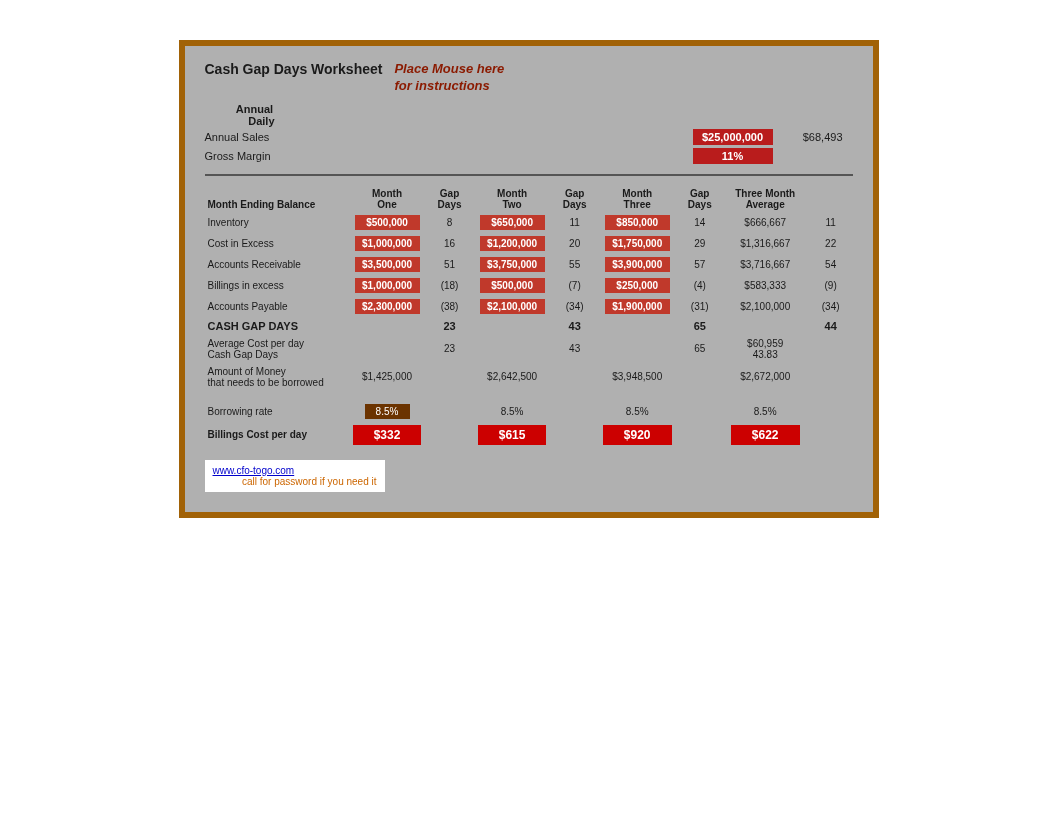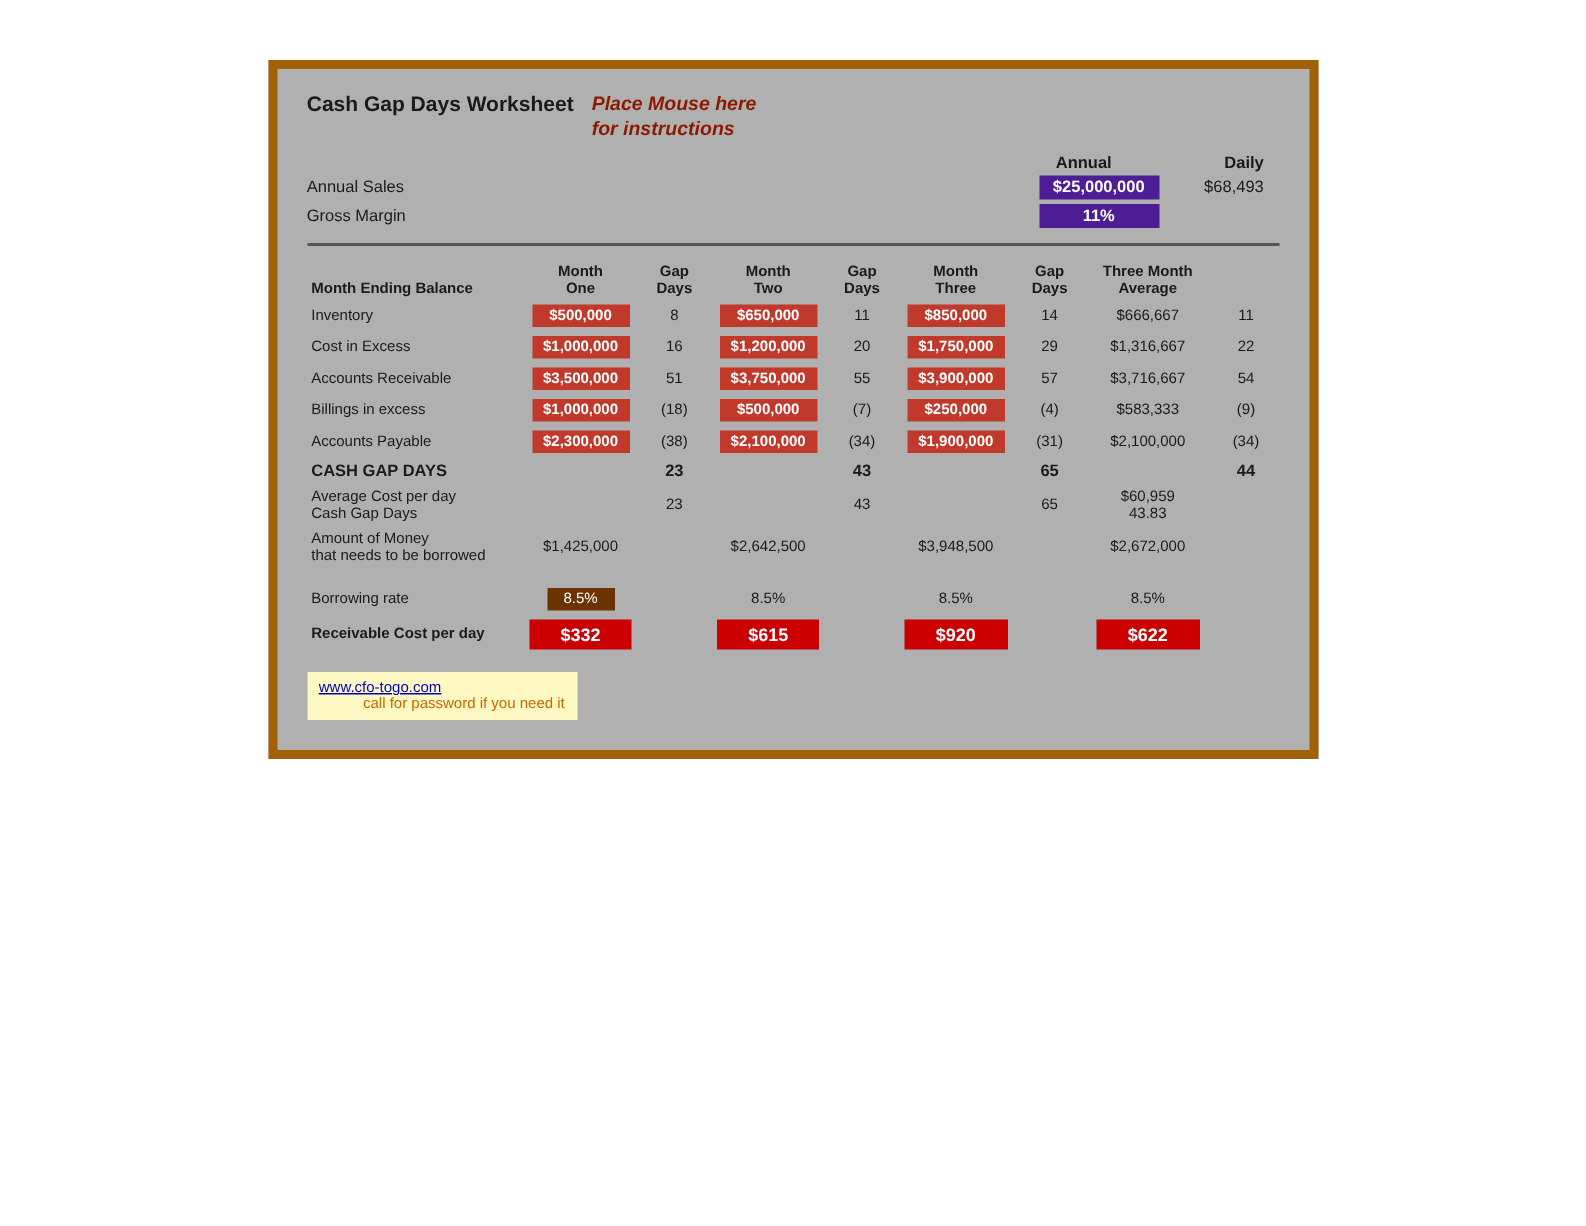--- a/index.html
+++ b/index.html
@@ -37,20 +37,21 @@
       line-height: 1.3;
     }
     .annual-section {
       margin-bottom: 8px;
     }
     .annual-header-row {
       display: flex;
       justify-content: flex-end;
       margin-bottom: 2px;
       padding-right: 10px;
+      flex-direction: column;
     }
     .annual-col-header {
       font-weight: bold;
       font-size: 11px;
       color: #1a1a1a;
     }
     .annual-col-header.annual { width: 100px; text-align: center; }
     .annual-col-header.daily { width: 70px; text-align: right; }
     .data-row {
       display: flex;
@@ -68,21 +69,21 @@
       font-size: 11px;
     }
     .daily-value {
       width: 70px;
       text-align: right;
       font-size: 11px;
       color: #1a1a1a;
       padding-right: 10px;
     }
     .red-badge {
-      background: #4c1d95;
+      background: #b91c1c;
       color: white;
       padding: 2px 8px;
       font-size: 11px;
       font-weight: bold;
       display: inline-block;
       min-width: 80px;
       text-align: center;
     }
     .divider {
       border: none;
@@ -146,21 +147,21 @@
     }
     .borrow-rate-bg {
       background: #6b3300;
       color: white;
       padding: 2px 4px;
       display: inline-block;
       min-width: 45px;
       text-align: center;
     }
     .footer-box {
-      background: #fef9c3;
+      background: #ffffff;
       padding: 5px 8px;
       margin-top: 12px;
       display: inline-block;
       min-width: 180px;
     }
     .footer-link {
       color: #0000cc;
       text-decoration: underline;
       font-size: 10px;
     }
@@ -329,21 +330,21 @@
         <td></td>
         <td>8.5%</td>
         <td></td>
         <td>8.5%</td>
         <td></td>
         <td>8.5%</td>
         <td></td>
       </tr>
 
       <tr class="borrowing-row">
-        <td class="left-align"><strong>Receivable Cost per day</strong></td>
+        <td class="left-align"><strong>Billings Cost per day</strong></td>
         <td><span class="borrow-badge">$332</span></td>
         <td></td>
         <td><span class="borrow-badge">$615</span></td>
         <td></td>
         <td><span class="borrow-badge">$920</span></td>
         <td></td>
         <td><span class="borrow-badge">$622</span></td>
         <td></td>
       </tr>
     </tbody>

